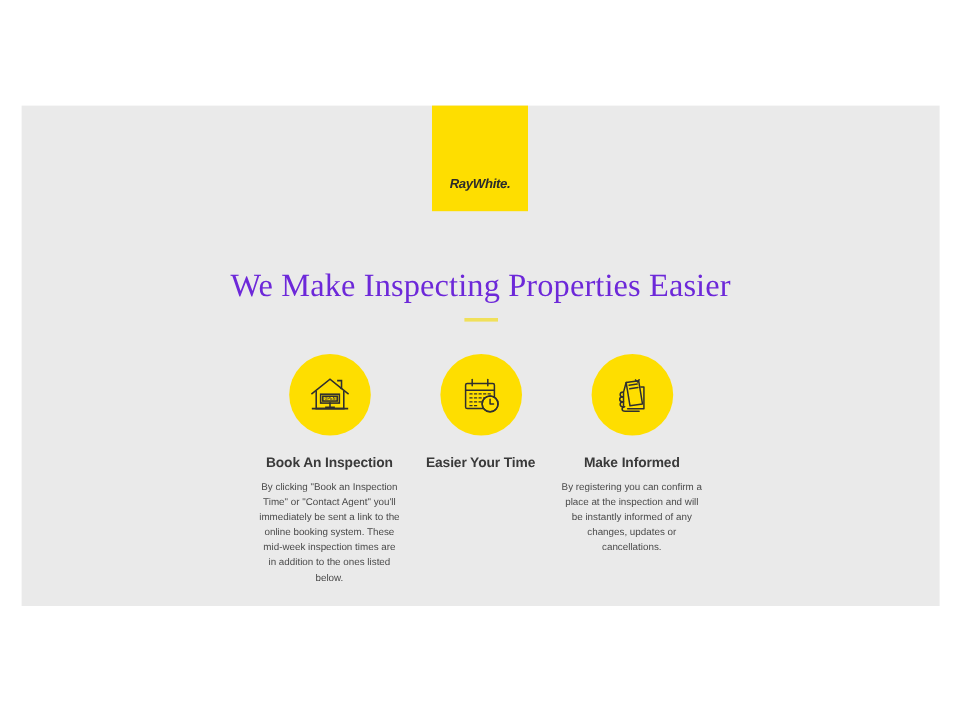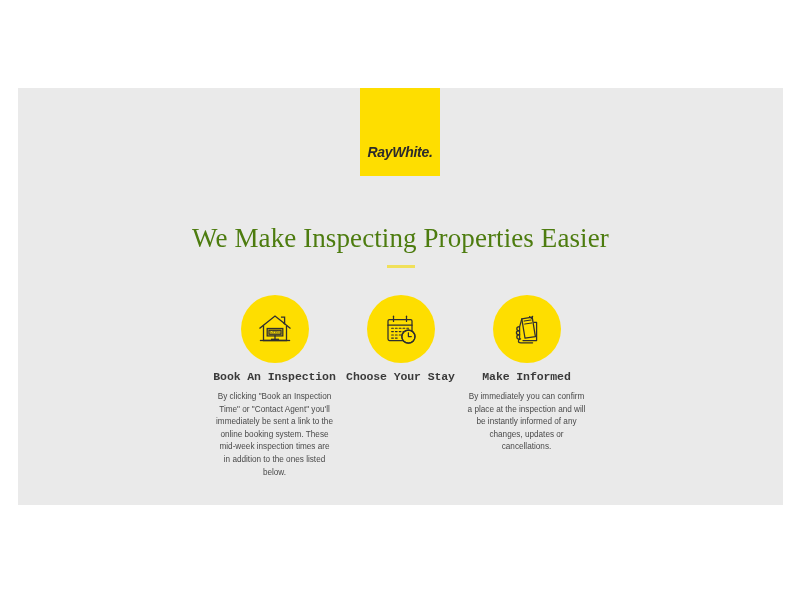--- a/index.html
+++ b/index.html
@@ -42,37 +42,37 @@
   }
   #logo-text {
     position: absolute;
     left: 0;
     right: 0;
     bottom: 16px;
     text-align: center;
     font-family: "Liberation Sans", sans-serif;
     font-weight: bold;
     font-style: italic;
-    font-size: 14px;
+    font-size: 11px;
     letter-spacing: -0.3px;
     color: #2b2b2b;
     white-space: nowrap;
   }
 
   
   #headline {
     position: absolute;
     left: 0;
     right: 0;
     top: 135px;
     text-align: center;
     font-family: "Liberation Serif", serif;
     font-size: 27px;
     font-weight: 400;
-    color: #4d7c0f;
+    color: #6d28d9;
     letter-spacing: 0.1px;
   }
 
   #divider {
     position: absolute;
     left: 50%;
     margin-left: -14px;
     top: 177px;
     width: 28px;
     height: 3px;
@@ -102,22 +102,22 @@
     height: 68px;
     border-radius: 50%;
     background: #fede00;
     display: flex;
     align-items: center;
     justify-content: center;
   }
   .icon-circle svg { display: block; }
 
   .col-title {
-    margin-top: 7px;
-    font-family: Liberation Mono, monospace;
+    margin-top: 17px;
+    font-family: Liberation Sans, sans-serif;
     font-size: 11.5px;
     font-weight: bold;
     color: #3a3a3a;
     text-align: center;
     white-space: nowrap;
     letter-spacing: -0.1px;
   }
 
   .col-body {
     margin-top: 8px;
@@ -186,37 +186,37 @@
               <line x1="14.4" y1="25.9" x2="16.2" y2="25.9"></line>
               <line x1="18.2" y1="25.9" x2="20.0" y2="25.9"></line>
               <line x1="10.6" y1="29.1" x2="12.4" y2="29.1"></line>
               <line x1="14.4" y1="29.1" x2="16.2" y2="29.1"></line>
             </g>
             <circle cx="27.4" cy="27.6" r="6.6" fill="#fede00"></circle>
             <circle cx="27.4" cy="27.6" r="6.6"></circle>
             <polyline points="27.4,23.8 27.4,27.6 30.3,27.6"></polyline>
           </svg>
         </div>
-        <div class="col-title">Choose Your Stay</div>
+        <div class="col-title">Easier Your Time</div>
       </div>
 
       <div class="col">
         <div class="icon-circle">
           <svg width="40" height="40" viewBox="0 0 40 40" fill="none" stroke="#2f2f2f" stroke-width="1.25" stroke-linecap="round" stroke-linejoin="round">
             <path d="M14.8 9.8 L25.2 8.2 L28.4 27.6 L18.0 29.2 Z" fill="#fede00"></path>
             <path d="M17.2 12.0 L24.0 11.0"></path>
             <path d="M17.8 15.0 L24.6 14.0"></path>
             <path d="M22.6 7.6 L24.4 9.4 L25.6 7.4"></path>
             <path d="M27.0 13.4 L29.6 13.4 L29.6 31.6 L16.0 31.6"></path>
             <path d="M12.4 17.6 c-1.6 0 -2.6 1.0 -2.6 2.2 c0 1.2 1.0 2.0 2.4 2.0"></path>
             <path d="M12.2 21.6 c-1.7 0 -2.8 1.0 -2.8 2.2 c0 1.2 1.1 2.1 2.6 2.1"></path>
             <path d="M12.6 25.7 c-1.7 0 -2.8 1.0 -2.8 2.2 c0 1.3 1.2 2.2 2.8 2.2"></path>
             <path d="M13.6 29.9 c-1.3 0.2 -2.2 1.0 -2.2 2.0 c0 1.1 1.1 1.9 2.6 1.9 L25.6 33.8"></path>
             <path d="M14.8 9.8 L12.6 17.8 L12.6 30.0"></path>
           </svg>
         </div>
         <div class="col-title">Make Informed</div>
-        <div class="col-body">By immediately you can confirm a place at the inspection and will be instantly informed of any changes, updates or cancellations.</div>
+        <div class="col-body">By registering you can confirm a place at the inspection and will be instantly informed of any changes, updates or cancellations.</div>
       </div>
 
     </div>
   </div>
 </div>
 
 </body></html>

